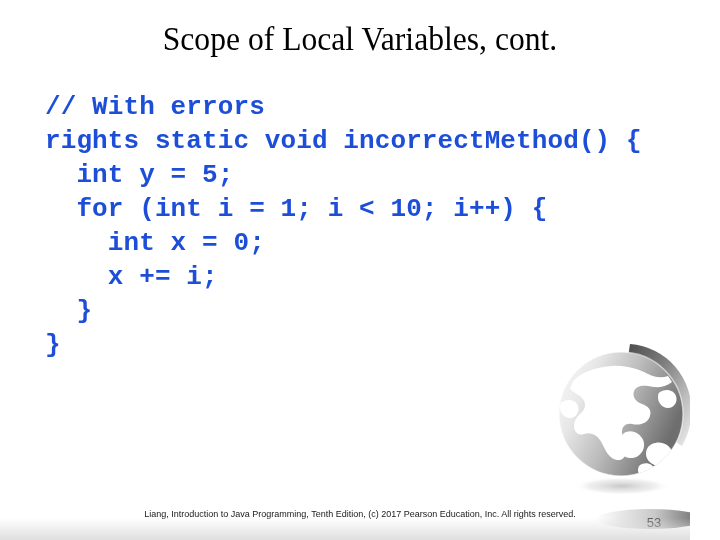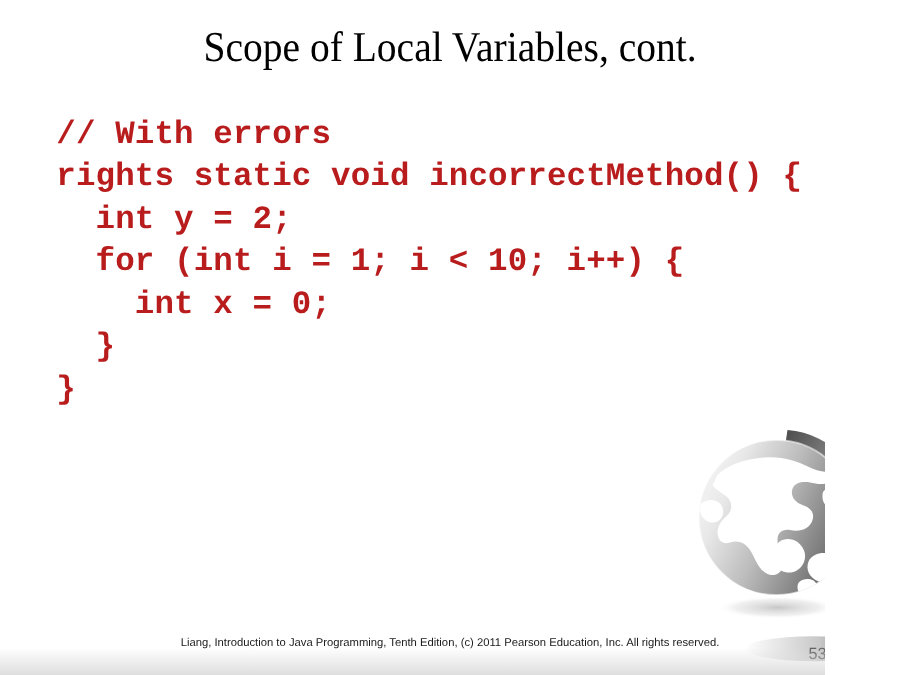--- a/index.html
+++ b/index.html
@@ -9,20 +9,21 @@
   }
   body {
     font-family: "Liberation Sans", sans-serif;
   }
   #slide {
     position: relative;
     width: 660px;
     height: 540px;
     background: #ffffff;
     overflow: hidden;
+    padding-left: 30px;
   }
 
   
   .bottom-band {
     position: absolute;
     left: 0;
     bottom: 0;
     width: 720px;
     height: 22px;
     background: linear-gradient(to bottom, rgba(255,255,255,0) 0%, rgba(222,222,222,1) 100%);
@@ -51,21 +52,21 @@
     position: absolute;
     left: 45px;
     top: 90px;
     width: 640px;
   }
   .code-line {
     font-family: "Liberation Mono", "DejaVu Sans Mono", monospace;
     font-weight: bold;
     font-size: 26px;
     line-height: 34px;
-    color: #b91c1c;
+    color: #1d4ed8;
     white-space: pre;
     letter-spacing: 0.1px;
   }
 
   
   .globe-wrap {
     position: absolute;
     left: 556px;
     top: 336px;
     width: 150px;
@@ -113,23 +114,24 @@
 </head>
 <body>
 
 <div id="slide">
 
   <div class="slide-title">Scope of Local Variables, cont.</div>
 
   <div class="code-body">
     <div class="code-line">// With errors</div>
     <div class="code-line">rights static void incorrectMethod() {</div>
-    <div class="code-line">  int y = 2;</div>
+    <div class="code-line">  int y = 5;</div>
     <div class="code-line">  for (int i = 1; i &lt; 10; i++) {</div>
     <div class="code-line">    int x = 0;</div>
+    <div class="code-line">    x += i;</div>
     <div class="code-line">  }</div>
     <div class="code-line">}</div>
   </div>
 
   <div class="globe-wrap">
     <svg width="150" height="160" viewBox="0 0 150 160" xmlns="http://www.w3.org/2000/svg">
       <defs>
         <linearGradient id="sphereGrad" x1="0" y1="0" x2="1" y2="0.45">
           <stop offset="0%" stop-color="#fbfbfb"></stop>
           <stop offset="28%" stop-color="#e8e8e8"></stop>
@@ -184,20 +186,20 @@
         <path d="M86 128 C91 126 97 128 98 133 C99 138 95 142 90 142
                  C85 142 82 138 82 134 C82 131 83 129 86 128 Z"></path>
         <path d="M6 66 C12 62 20 64 22 70 C24 76 20 82 14 82
                  C8 82 4 76 4 72 C4 69 4 67 6 66 Z"></path>
       </g>
 
       <circle cx="65" cy="78" r="62" fill="none" stroke="#ffffff" stroke-opacity="0.55" stroke-width="1.5"></circle>
     </svg>
   </div>
 
-  <div class="footer-note">Liang, Introduction to Java Programming, Tenth Edition, (c) 2011 Pearson Education, Inc. All rights reserved.</div>
+  <div class="footer-note">Liang, Introduction to Java Programming, Tenth Edition, (c) 2017 Pearson Education, Inc. All rights reserved.</div>
 
   <div class="page-shadow"></div>
   <div class="page-number">53</div>
 
   <div class="bottom-band"></div>
 
 </div>
 
 </body></html>

